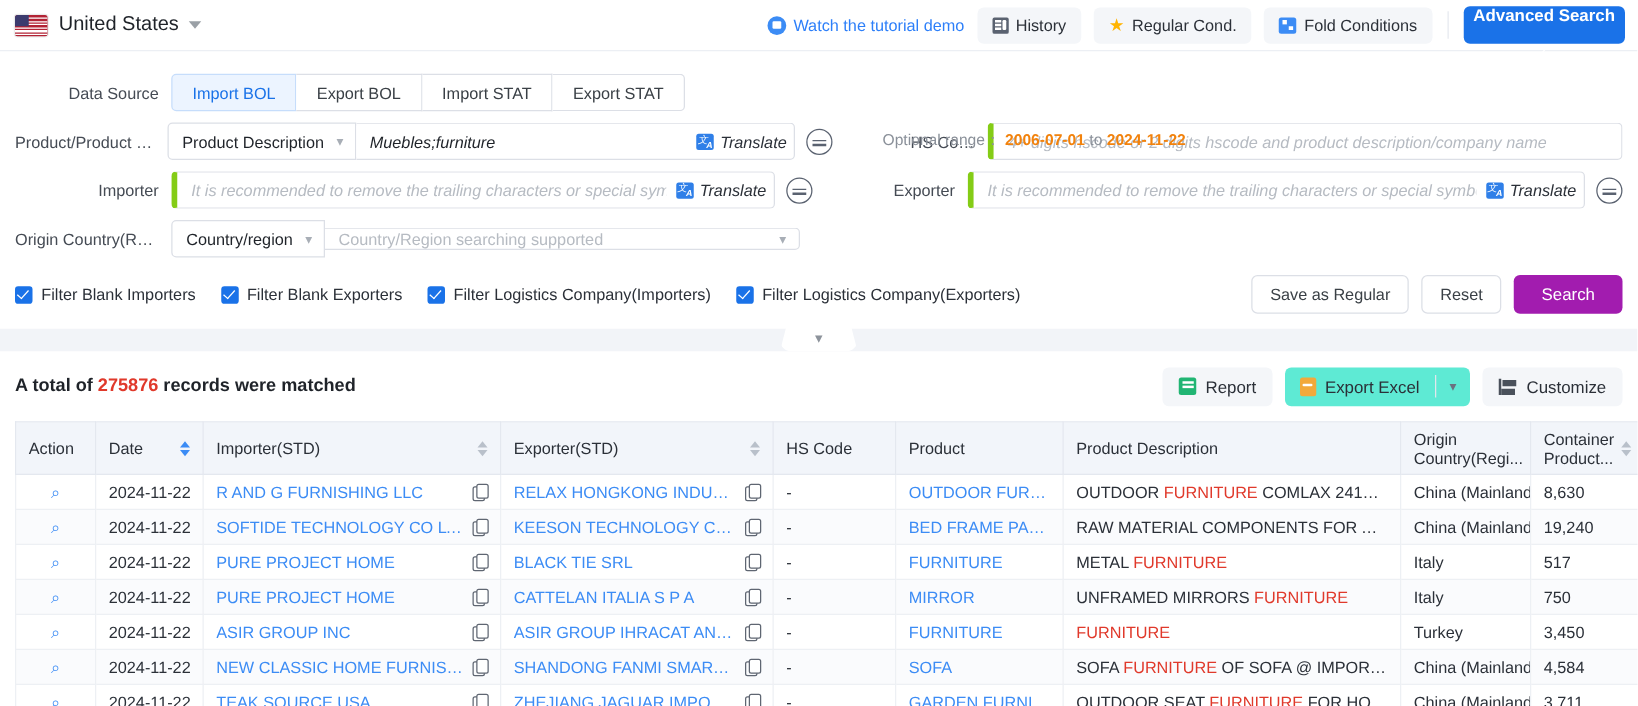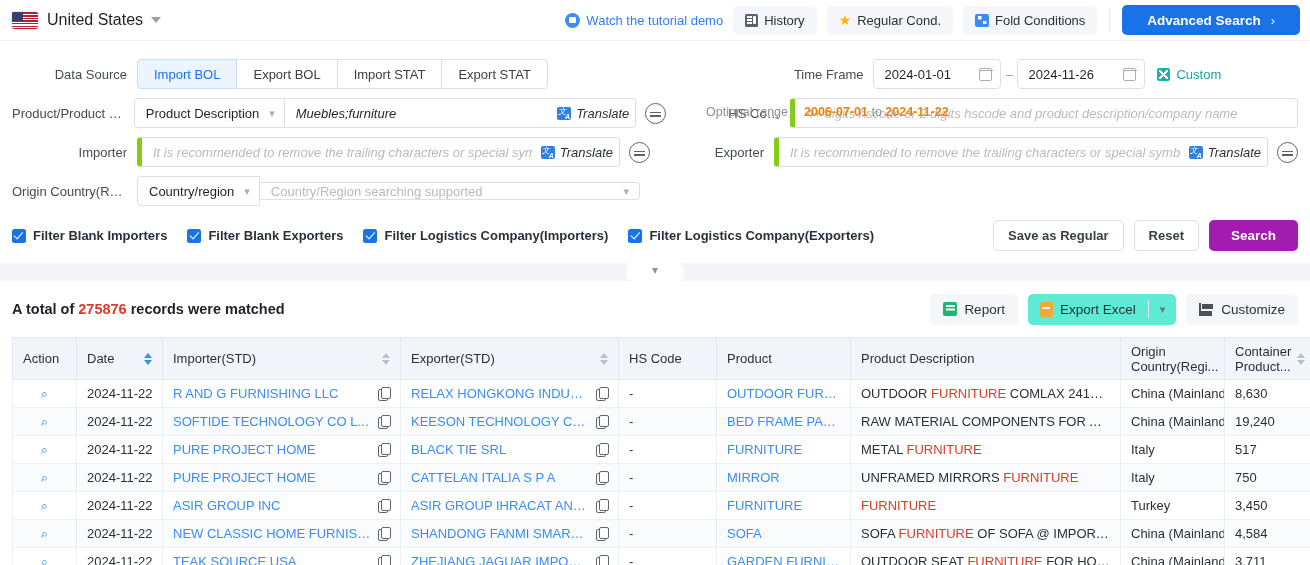--- a/index.html
+++ b/index.html
@@ -57,22 +57,22 @@
     width: 14px; height: 13px; background:#3c8cf5; border-radius:2px; position:relative; flex:none;
   }
   .ic-fold:after{ content:""; position:absolute; left:2.5px; top:2.5px; width:9px; height:8px;
     background:
       linear-gradient(#fff,#fff) 0 0/3.5px 3.5px no-repeat,
       linear-gradient(#fff,#fff) 5.5px 4.5px/3.5px 3.5px no-repeat;
   }
   .divider-v { width: 1px; height: 22px; background: #e6e9ef; margin: 0 2px; }
   .btn-adv {
     display:flex; align-items:center; gap:10px;
-    height: 30px; padding: 0 25px; border-radius: 5px;
-    background: #1a72e8; color:#fff; font-size: 13.5px; font-weight: 600; cursor: pointer;
+    height: 30px; padding: 0 8px; border-radius: 5px;
+    background: #1a72e8; color:#fff; font-size: 13.5px; font-weight: 600; cursor: pointer; flex-direction: column;
   }
   .btn-adv .chev { font-size: 13px; font-weight: 400; }
 
   
   .panel { padding: 0 12px; position: relative; }
   .row { display: flex; align-items: center; }
   .lbl {
     font-size: 13px; color: #454b54; text-align: right;
     white-space: nowrap; overflow: hidden; text-overflow: ellipsis;
   }
@@ -141,21 +141,21 @@
   .round-btn:after { content:""; position:absolute; left: 4px; right: 4px; top: 11.5px; height:1.5px; background:#5a6270;}
 
   .selwide {
     height: 18px; border: 1px solid #dcdfe6; border-left:none; border-radius: 0 4px 4px 0; background:#fff;
     display:flex; align-items:center; padding: 0 10px 0 11px; font-size:13px; flex:1; min-width:0;
   }
   .selwide .ph { color:#b6bbc2; }
   .selwide .chv { margin-left:auto; color:#a8aeb6; font-size:11px; }
 
   
-  .cbrow { display:flex; align-items:center; gap: 20px; font-weight: bold; }
+  .cbrow { display:flex; align-items:center; gap: 20px; }
   .cb { display:flex; align-items:center; gap:7px; cursor:pointer; white-space: nowrap; }
   .box {
     width: 14px; height:14px; border-radius: 2.5px; background:#1a72e8; position: relative; flex:none;
   }
   .box:after {
     content:""; position:absolute; left:4.2px; top:1.6px; width:4px; height:7.5px;
     border: solid #fff; border-width: 0 1.8px 1.8px 0; transform: rotate(42deg);
   }
   .cb span { font-size: 13px; color:#2b3038; }
   .act-btns { margin-left: auto; display:flex; align-items:center; gap: 10px; }
@@ -298,36 +298,20 @@
 
     <div class="row" style="margin-top:18px;">
       <div class="lbl lcol-label">Data Source</div>
       <div class="seg">
         <div class="seg-btn active">Import BOL</div>
         <div class="seg-btn">Export BOL</div>
         <div class="seg-btn">Import STAT</div>
         <div class="seg-btn">Export STAT</div>
       </div>
 
-      <div class="row" style="margin-left:246px;">
-        <div class="lbl rcol-label" style="width:auto;padding-right:10px;">Time Frame</div>
-        <div class="datebox">
-          <span>2024-01-01</span>
-          <span class="cal"></span>
-        </div>
-        <div class="dash">–</div>
-        <div class="datebox">
-          <span>2024-11-26</span>
-          <span class="cal"></span>
-        </div>
-        <div class="custom-link">
-          <span class="ic-custom"></span>
-          <span>Custom</span>
-        </div>
-      </div>
     </div>
 
     <div class="row" style="margin-top:9px;">
       <div class="lbl lcol-label">Product/Product D...</div>
       <div class="row" style="width:517px;">
         <div class="sel">
           <span>Product Description</span>
           <span class="chv">▾</span>
         </div>
         <div class="txt">

